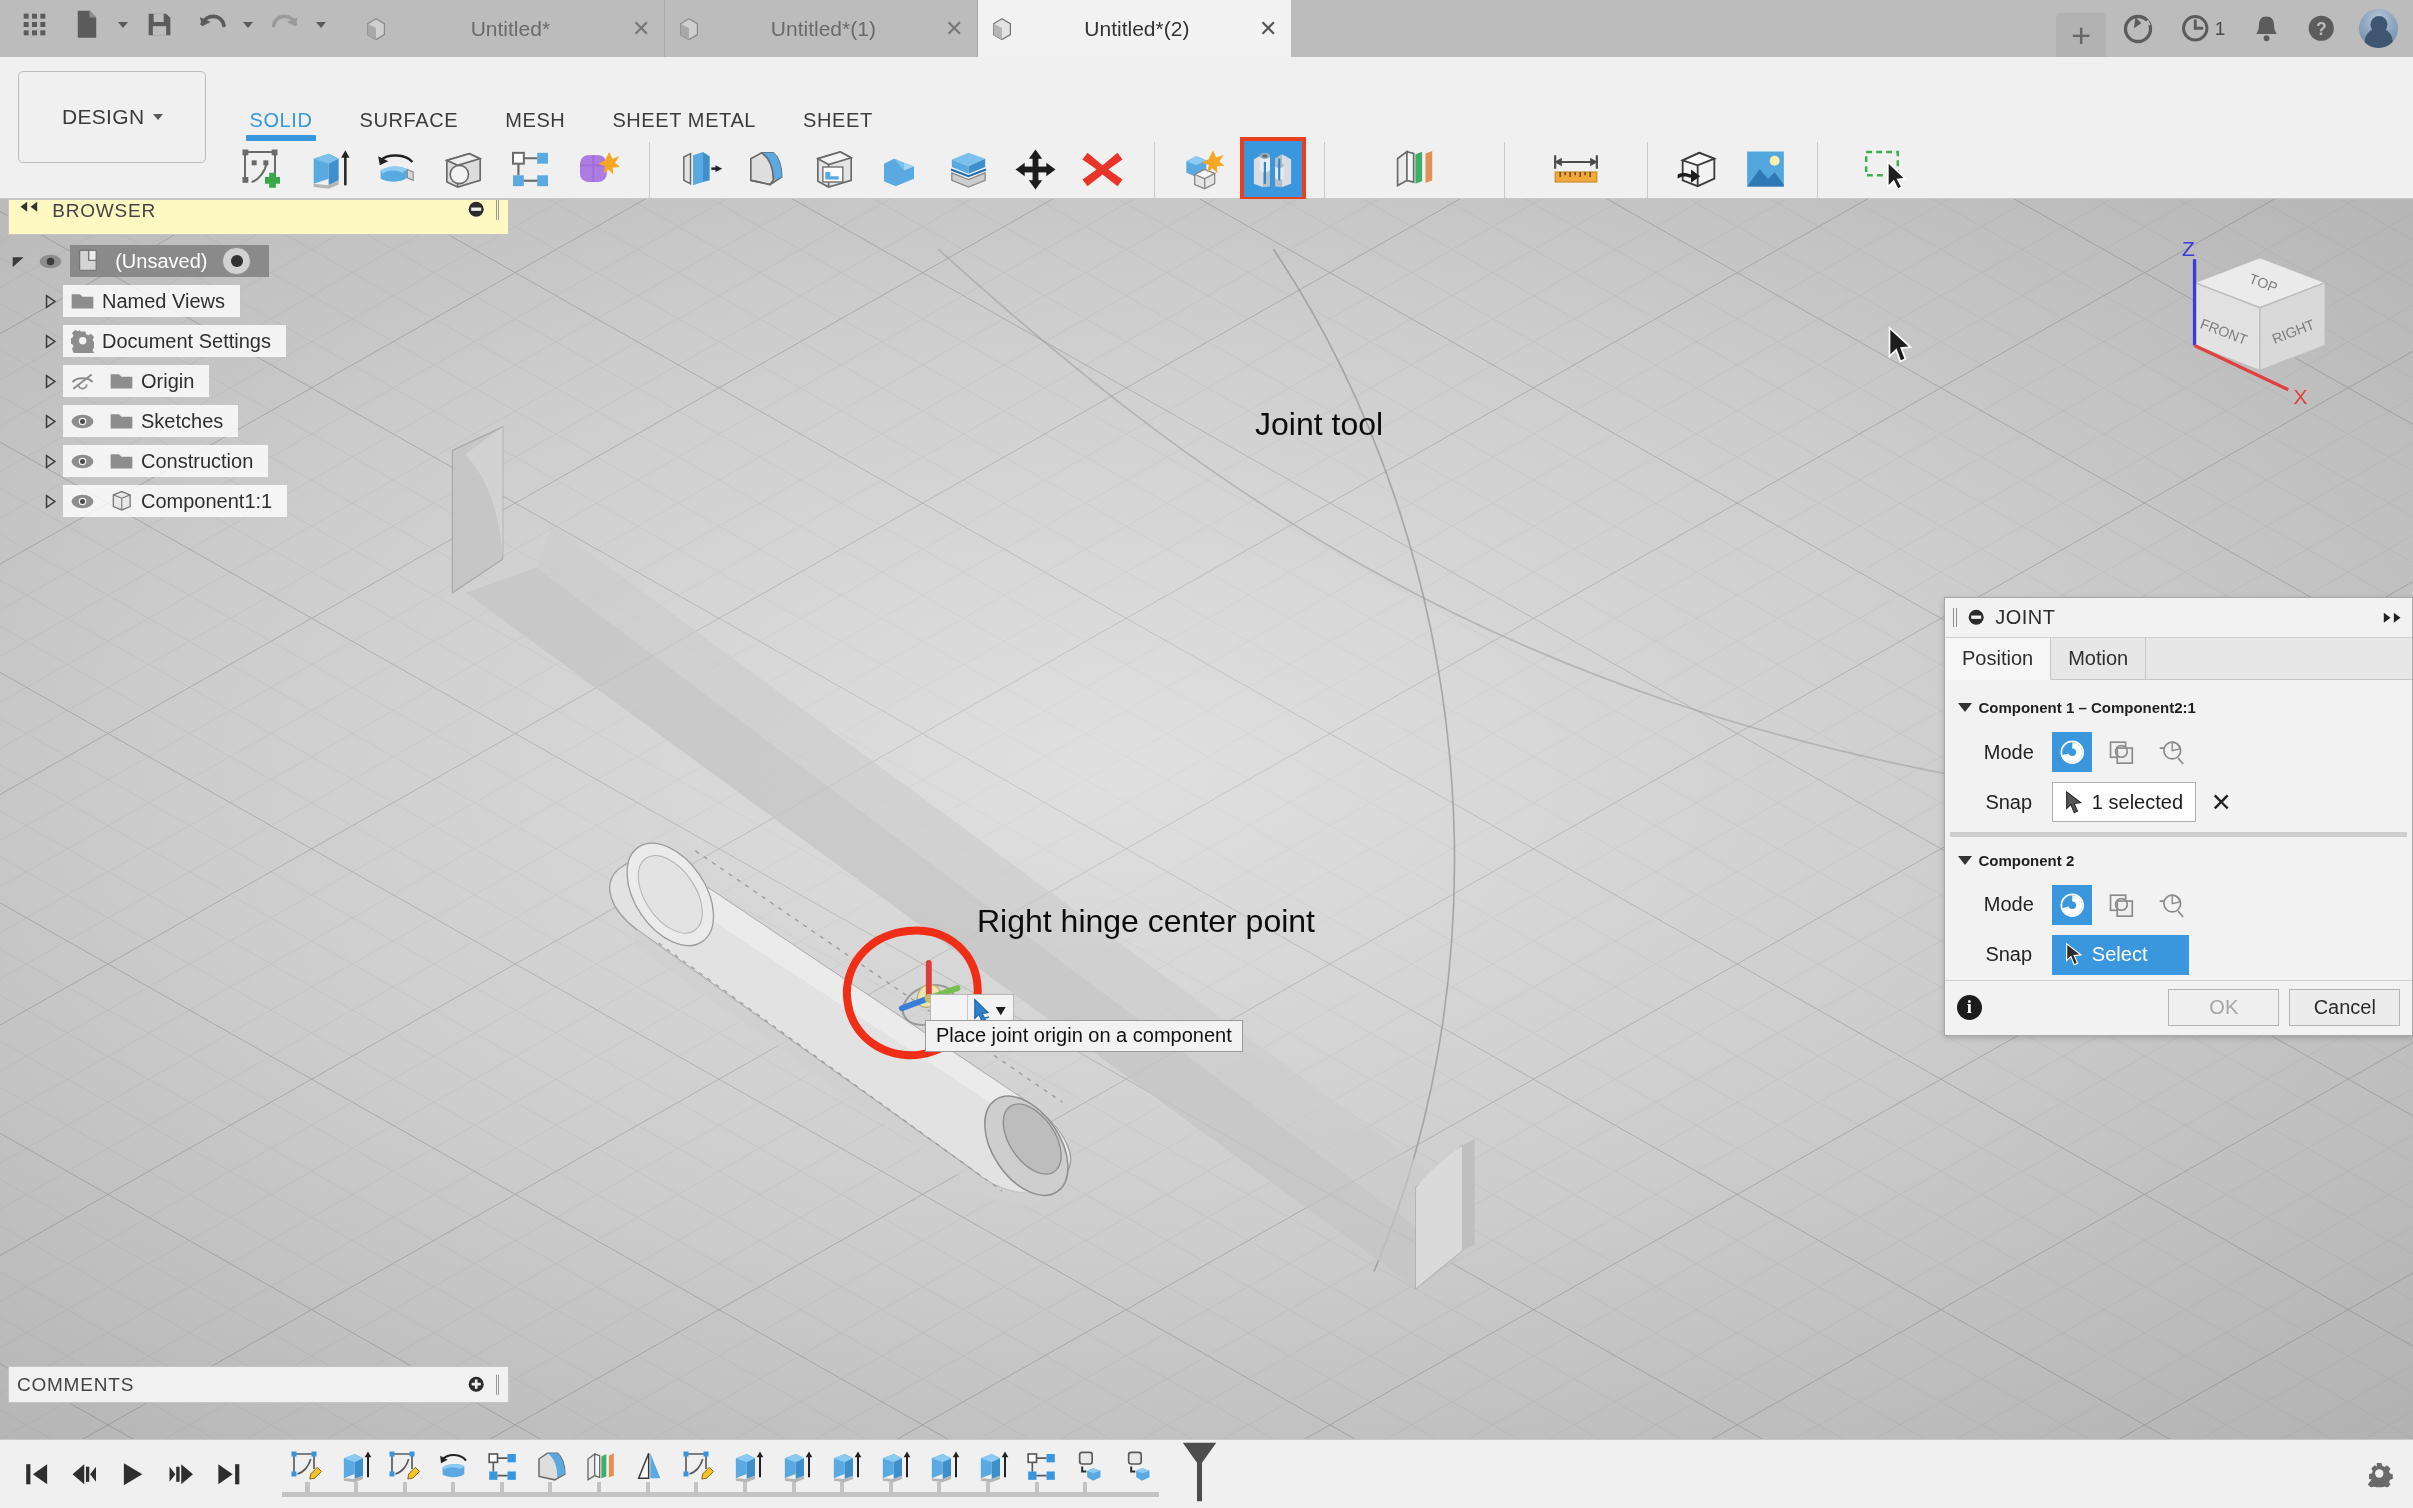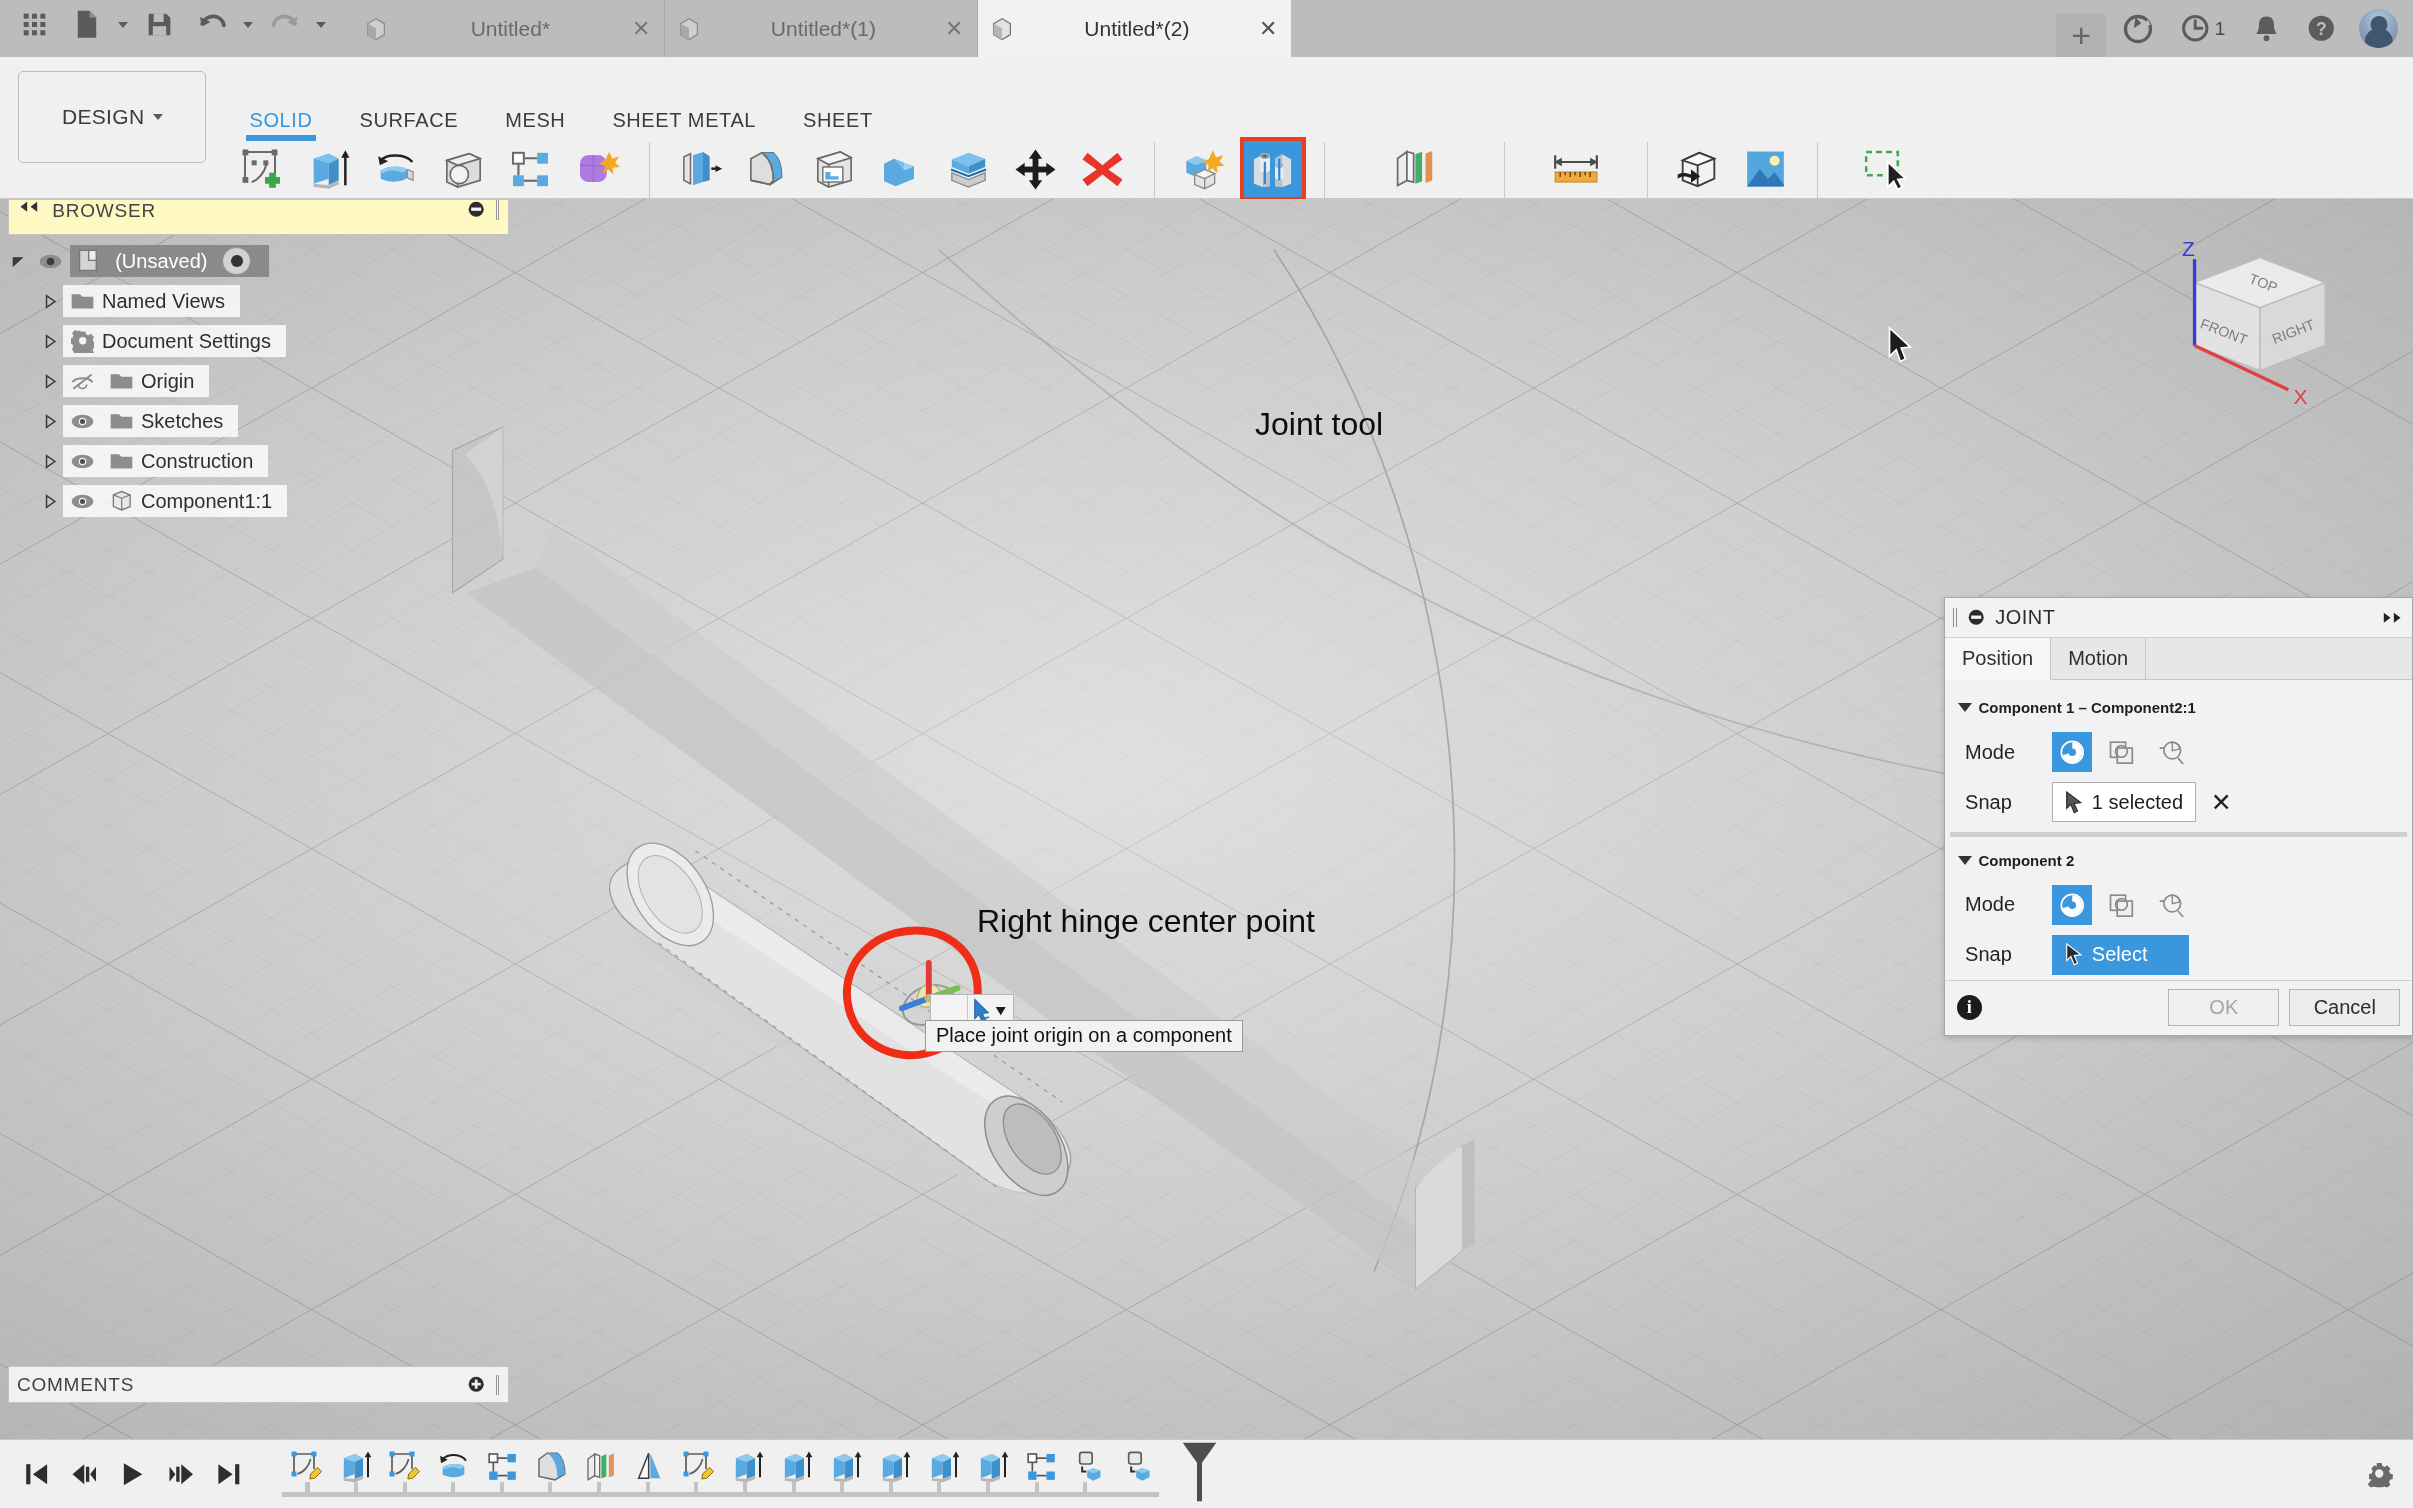--- a/index.html
+++ b/index.html
@@ -192,21 +192,21 @@
   }
   .jd-tab.active { background: #f6f6f6; border-bottom: 0.8px solid #f6f6f6; margin-bottom: -0.8px; }
 
   .jd-body { padding: 8.4px 0 0; background: #f2f2f2; }
   .jd-sect { padding: 0 13.4px; }
   .jd-sect-hdr {
     display: flex; align-items: center; gap: 6px; height: 39px;
     font-size: 15px; font-weight: bold; color: #1f1f1f;
   }
   .tri-dn { width:0;height:0;border-left:7.5px solid transparent;border-right:7.5px solid transparent;border-top:9.2px solid #333; }
-  .jd-row { display: flex; align-items: center; height: 50px; }
+  .jd-row { display: flex; align-items: center; height: 50px; text-align: center; }
   .jd-row .jd-lab { width: 94px; font-size: 20px; color: #232323; padding-left: 6.7px; }
   .mode-btn {
     width: 40px; height: 40px; display: flex; align-items: center; justify-content: center;
     margin-right: 10px;
   }
   .mode-btn.sel { background: #3a96dd; }
   .sel-field {
     height: 40px; min-width: 137px; background: #fff; border: 0.8px solid #b0b0b0;
     display: flex; align-items: center; gap: 8.4px; padding: 0 11.7px; font-size: 20px; color: #1d1d1d;
   }

